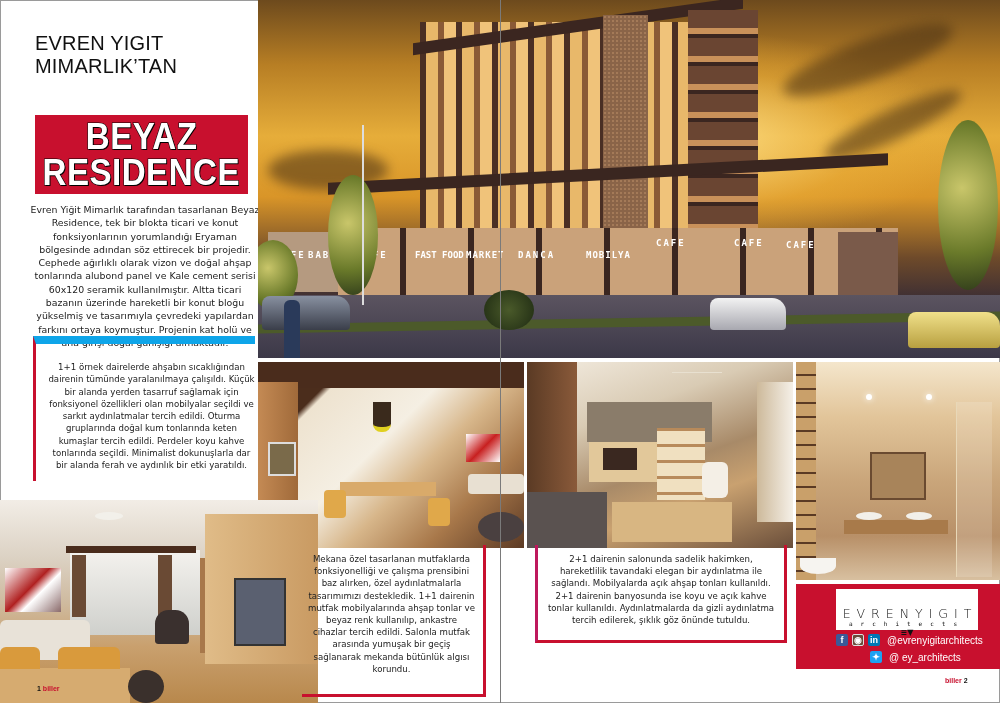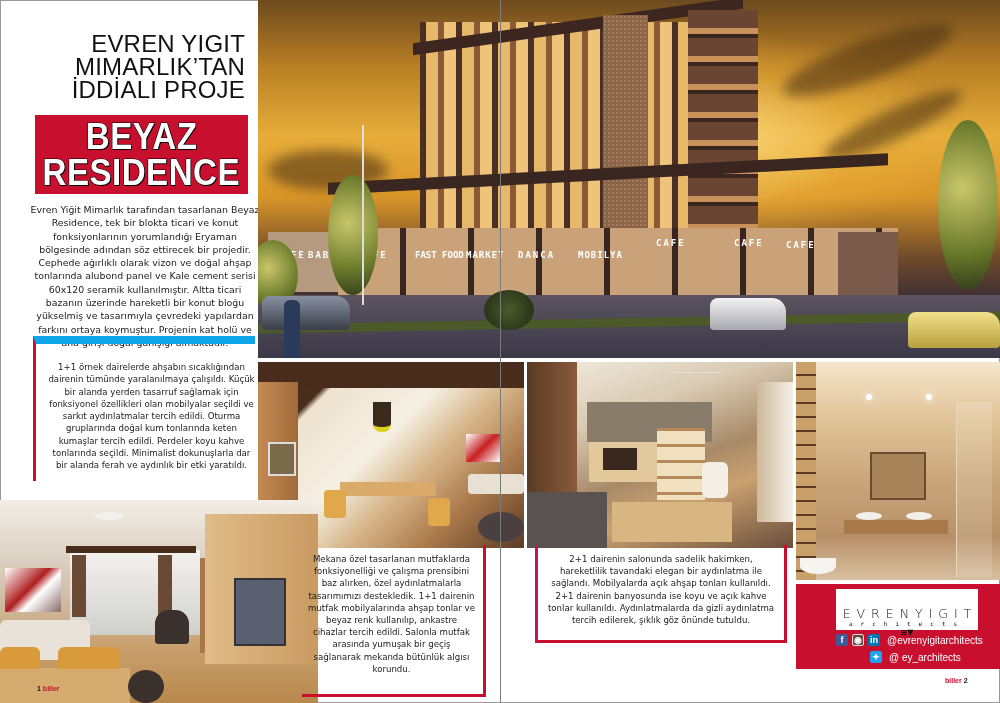--- a/index.html
+++ b/index.html
@@ -3,22 +3,22 @@
   <meta charset="utf-8">
   <style>
     * { box-sizing: border-box; margin: 0; padding: 0; }
     html, body { width: 1000px; height: 703px; overflow: hidden; background: #fff; }
     body { position: relative; font-family: "DejaVu Sans", sans-serif; color: #1a1a1a; }
 
     .page-frame { position: absolute; left: 0; top: 0; width: 1000px; height: 703px; border: 1px solid #9a9a9a; }
     .spine { position: absolute; left: 500px; top: 0; width: 1px; height: 703px; background: #7a7a7a; z-index: 20; }
 
     
-    .kicker { position: absolute; left: 35px; top: 32px; width: 210px; text-align: right;
-      font-family: "Liberation Sans", sans-serif; font-size: 24px; line-height: 23px; color: #111; letter-spacing: 0.2px; }
+    .kicker { position: absolute; left: 35px; top: 32px; width: 210px; text-align: left;
+      font-family: "Liberation Sans", sans-serif; font-size: 20px; line-height: 23px; color: #111; letter-spacing: 0.2px; }
     .title-box { position: absolute; left: 35px; top: 115px; width: 213px; height: 79px; background: #c8102e;
       display: flex; flex-direction: column; align-items: center; justify-content: center; }
     .title-line { font-family: "Liberation Sans", sans-serif; font-weight: bold; color: #fff; font-size: 36px; line-height: 36px;
       letter-spacing: 0.5px; -webkit-text-stroke: 1.2px #000; paint-order: stroke fill; text-shadow: 1px 1px 0 #000; transform: scaleX(0.92); }
 
     .para { position: absolute; text-align: center; font-family: "DejaVu Sans", sans-serif; color: #222; }
     .intro { left: 30px; top: 203px; width: 230px; font-size: 9.4px; line-height: 13.3px; }
 
     
     .bracket { position: absolute; }
@@ -80,21 +80,20 @@
     .folio .num { color: #111; }
   </style>
 </head>
 <body>
 
 <div class="page-frame"></div>
 
 <div class="kicker">
   <div>EVREN YIGIT</div>
   <div>MIMARLIK’TAN</div>
-  <div>İDDİALI PROJE</div>
 </div>
 
 <div class="title-box">
   <div class="title-line">BEYAZ</div>
   <div class="title-line">RESIDENCE</div>
 </div>
 
 <div class="para intro">Evren Yiğit Mimarlık tarafından tasarlanan Beyaz Residence, tek bir blokta ticari ve konut  fonksiyonlarının yorumlandığı Eryaman bölgesinde adından söz ettirecek bir projedir. Cephede ağırlıklı olarak vizon ve doğal ahşap tonlarında alubond panel ve Kale cement serisi 60x120 seramik kullanılmıştır. Altta ticari bazanın üzerinde hareketli bir konut bloğu yükselmiş ve tasarımıyla çevredeki  yapılardan farkını ortaya koymuştur. Projenin kat holü ve ana girişi doğal günışığı almaktadır.</div>
 
 <div class="photo exterior">
@@ -109,21 +108,21 @@
   <div class="canopy"></div>
   <div class="shops"></div>
   <div class="shape" style="left:10px;top:232px;width:70px;height:60px;background:#b59a80;"></div>
   <div class="shape" style="left:580px;top:232px;width:60px;height:66px;background:#7a5a4a;"></div>
   <span class="shop-sign" style="left:18px;">CAFE</span>
   <span class="shop-sign" style="left:50px;">BABY</span>
   <span class="shop-sign" style="left:100px;">CAFE</span>
   <span class="shop-sign" style="left:145px;letter-spacing:0;padding-left:12px;">FAST FOOD</span>
   <span class="shop-sign" style="left:208px;letter-spacing:1px;">MARKET</span>
   <span class="shop-sign" style="left:260px;">DANCA</span>
-  <span class="shop-sign" style="left:320px;letter-spacing:1px;">MOBILYA</span>
+  <span class="shop-sign" style="left:328px;letter-spacing:1px;">MOBILYA</span>
   <span class="shop-sign" style="left:398px;top:238px;">CAFE</span>
   <span class="shop-sign" style="left:476px;top:238px;">CAFE</span>
   <span class="shop-sign" style="left:528px;top:240px;">CAFE</span>
   <div class="road"></div>
   <div class="grass"></div>
   <div class="tree" style="left:-10px;top:240px;width:50px;height:70px;"></div>
   <div class="tree" style="left:70px;top:175px;width:50px;height:120px;"></div>
   <div class="tree" style="left:680px;top:120px;width:60px;height:170px;"></div>
   <div class="tree" style="left:226px;top:290px;width:50px;height:40px;background:radial-gradient(circle,#4a5a2a,#1e2a12);"></div>
   <div class="lamp" style="left:104px;top:125px;height:180px;"></div>

